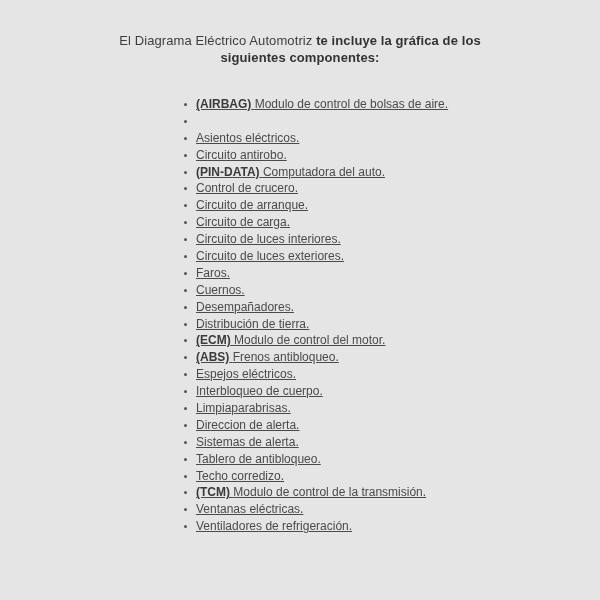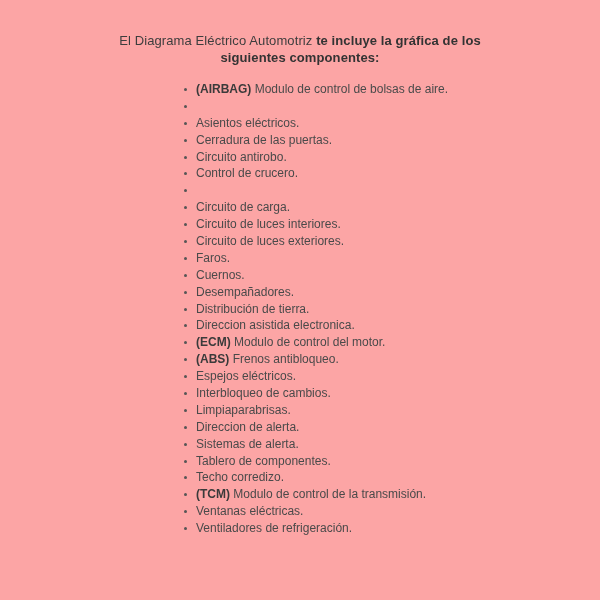--- a/index.html
+++ b/index.html
@@ -4,44 +4,45 @@
 <style>
   html, body {
     margin: 0;
     padding: 0;
     background: #ffffff;
   }
   .page {
     position: relative;
     width: 600px;
     height: 600px;
-    background: #fca5a5;
+    background: #e5e5e5;
     font-family: "Liberation Sans", sans-serif;
     overflow: hidden;
   }
   .title {
     margin: 32px auto 0 auto;
     max-width: 400px;
     text-align: center;
     font-size: 13px;
     line-height: 17px;
     font-weight: 400;
     color: #3d3d3d;
     letter-spacing: 0.1px;
   }
   .title strong {
     font-weight: 700;
     color: #333333;
   }
   .component-list {
     list-style: none;
-    margin: 15px 0 0 183px;
+    margin: 30px 0 0 183px;
     padding: 0;
     font-size: 12px;
     color: #4a4a4a;
+    text-decoration: underline;
   }
   .component-list li {
     position: relative;
     padding-left: 13px;
     height: 16.9px;
     line-height: 16.9px;
     white-space: nowrap;
   }
   .component-list .bullet {
     position: absolute;
@@ -59,38 +60,37 @@
 </style>
 </head>
 <body>
 
 <div class="page">
   <h1 class="title"><span>El Diagrama Eléctrico Automotriz </span><strong>te incluye la gráfica de los siguientes componentes:</strong></h1>
   <ul class="component-list" id="component-list">
       <li><span class="bullet" style="background: rgb(85, 85, 85);"></span><strong>(AIRBAG)</strong> <span>Modulo de control de bolsas de aire.</span></li>
       <li><span class="bullet" style="background: rgb(85, 85, 85);"></span></li>
       <li><span class="bullet" style="background: rgb(85, 85, 85);"></span><span>Asientos eléctricos.</span></li>
-      <li><span class="bullet" style="background: rgb(85, 85, 85);"></span><span>Cerradura de las puertas.</span></li>
       <li><span class="bullet" style="background: rgb(85, 85, 85);"></span><span>Circuito antirobo.</span></li>
+      <li><span class="bullet" style="background: rgb(85, 85, 85);"></span><strong>(PIN-DATA)</strong> <span>Computadora del auto.</span></li>
       <li><span class="bullet" style="background: rgb(85, 85, 85);"></span><span>Control de crucero.</span></li>
-      <li><span class="bullet" style="background: rgb(85, 85, 85);"></span></li>
+      <li><span class="bullet" style="background: rgb(85, 85, 85);"></span><span>Circuito de arranque.</span></li>
       <li><span class="bullet" style="background: rgb(85, 85, 85);"></span><span>Circuito de carga.</span></li>
       <li><span class="bullet" style="background: rgb(85, 85, 85);"></span><span>Circuito de luces interiores.</span></li>
       <li><span class="bullet" style="background: rgb(85, 85, 85);"></span><span>Circuito de luces exteriores.</span></li>
       <li><span class="bullet" style="background: rgb(85, 85, 85);"></span><span>Faros.</span></li>
       <li><span class="bullet" style="background: rgb(85, 85, 85);"></span><span>Cuernos.</span></li>
       <li><span class="bullet" style="background: rgb(85, 85, 85);"></span><span>Desempañadores.</span></li>
       <li><span class="bullet" style="background: rgb(85, 85, 85);"></span><span>Distribución de tierra.</span></li>
-      <li><span class="bullet" style="background: rgb(85, 85, 85);"></span><span>Direccion asistida electronica.</span></li>
       <li><span class="bullet" style="background: rgb(85, 85, 85);"></span><strong>(ECM)</strong> <span>Modulo de control del motor.</span></li>
       <li><span class="bullet" style="background: rgb(85, 85, 85);"></span><strong>(ABS)</strong> <span>Frenos antibloqueo.</span></li>
       <li><span class="bullet" style="background: rgb(85, 85, 85);"></span><span>Espejos eléctricos.</span></li>
-      <li><span class="bullet" style="background: rgb(85, 85, 85);"></span><span>Interbloqueo de cambios.</span></li>
+      <li><span class="bullet" style="background: rgb(85, 85, 85);"></span><span>Interbloqueo de cuerpo.</span></li>
       <li><span class="bullet" style="background: rgb(85, 85, 85);"></span><span>Limpiaparabrisas.</span></li>
       <li><span class="bullet" style="background: rgb(85, 85, 85);"></span><span>Direccion de alerta.</span></li>
       <li><span class="bullet" style="background: rgb(85, 85, 85);"></span><span>Sistemas de alerta.</span></li>
-      <li><span class="bullet" style="background: rgb(85, 85, 85);"></span><span>Tablero de componentes.</span></li>
+      <li><span class="bullet" style="background: rgb(85, 85, 85);"></span><span>Tablero de antibloqueo.</span></li>
       <li><span class="bullet" style="background: rgb(85, 85, 85);"></span><span>Techo corredizo.</span></li>
       <li><span class="bullet" style="background: rgb(85, 85, 85);"></span><strong>(TCM)</strong> <span>Modulo de control de la transmisión.</span></li>
       <li><span class="bullet" style="background: rgb(85, 85, 85);"></span><span>Ventanas eléctricas.</span></li>
       <li><span class="bullet" style="background: rgb(85, 85, 85);"></span><span>Ventiladores de refrigeración.</span></li>
     </ul>
 </div>
 
 </body></html>

